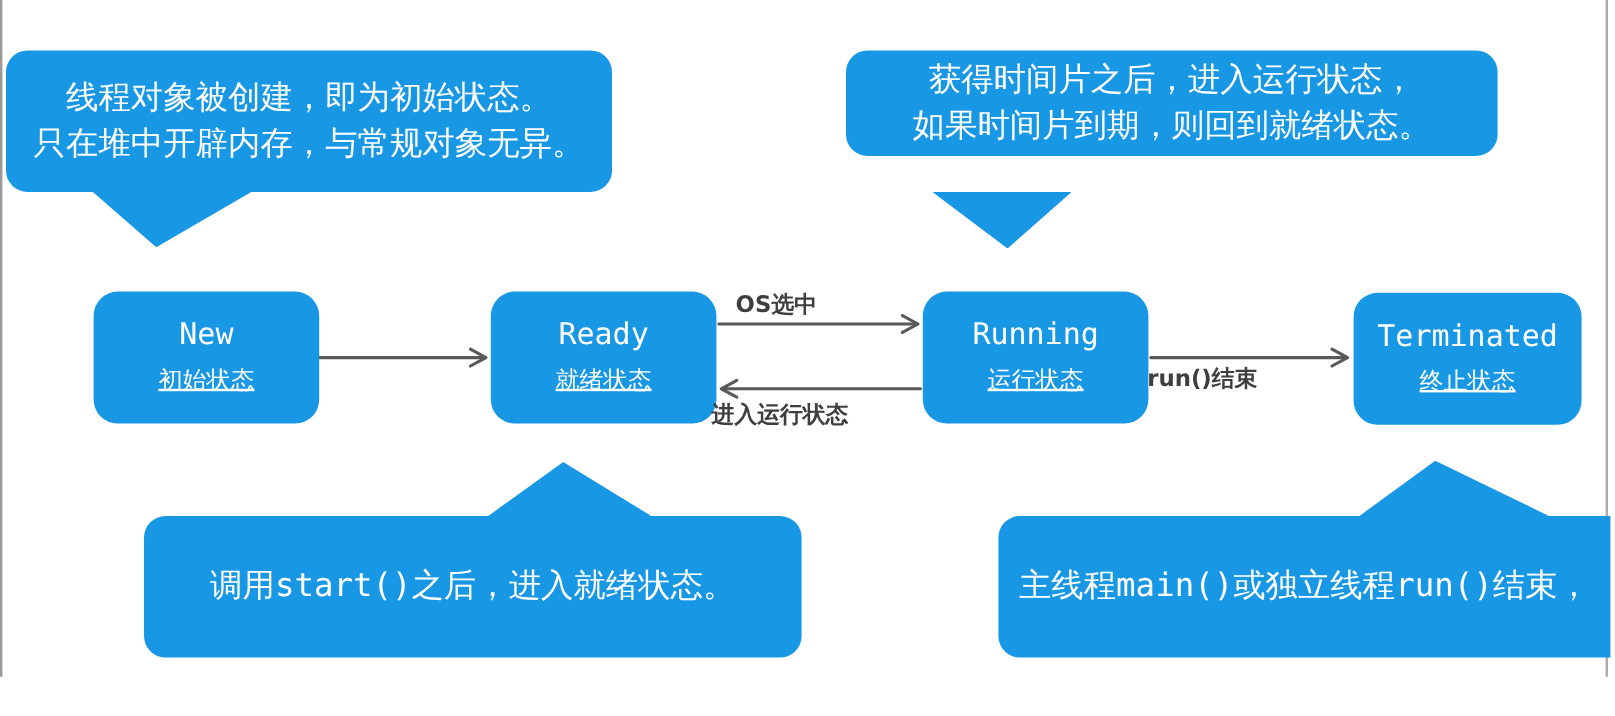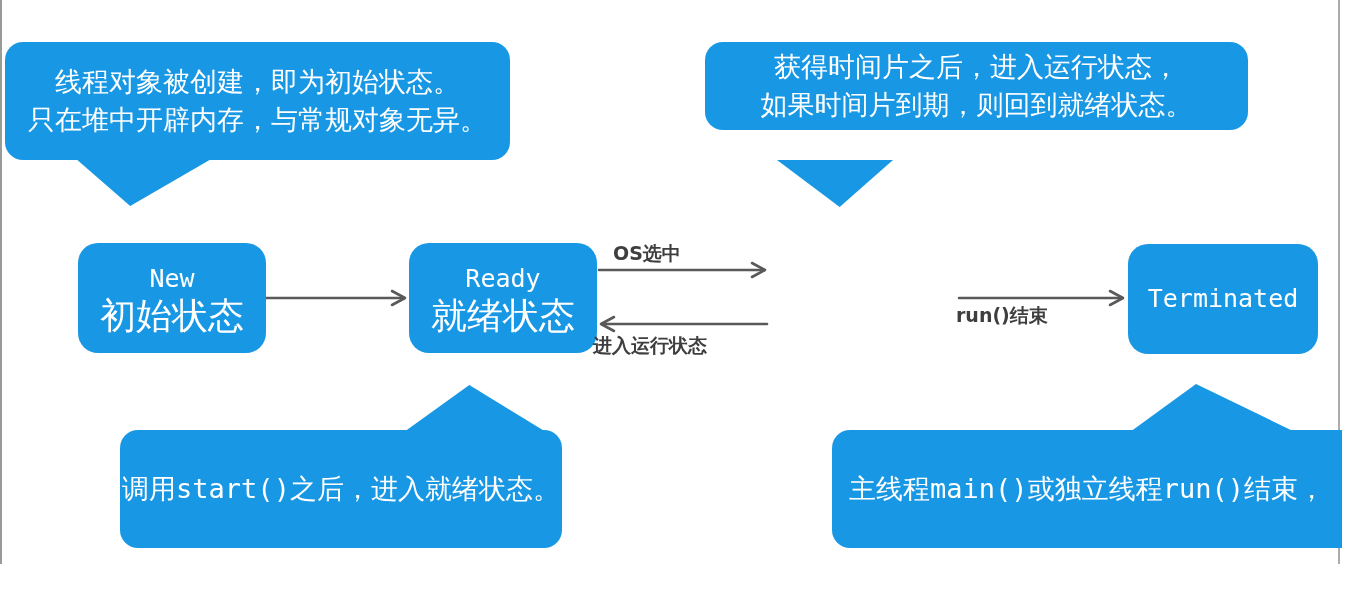--- a/index.html
+++ b/index.html
@@ -28,21 +28,21 @@
     color: #ffffff;
     display: flex; flex-direction: column;
     align-items: center; justify-content: center;
     text-align: center;
     font-size: 27px; line-height: 38px;
     font-family: "DejaVu Sans Mono", "DejaVu Sans", "Liberation Sans", sans-serif;
     white-space: nowrap;
   }
   .bubble-tl { left: 5px;   top: 42px;  width: 505px; height: 118px; }
   .bubble-tr { left: 705px; top: 42px;  width: 543px; height: 88px; }
-  .bubble-bl { left: 120px; top: 430px; width: 442px; height: 118px; }
+  .bubble-bl { left: 120px; top: 430px; width: 548px; height: 118px; }
   .bubble-br { left: 832px; top: 430px; width: 510px; height: 118px; border-radius: 18px 0 0 18px; }
 
   
   .tail { position: absolute; background: #1897e4; }
   .tail-tl { left: 75px;   top: 158px; width: 138px; height: 48px;
              clip-path: polygon(0 0, 100% 0, 40% 100%); }
   .tail-tr { left: 777px;  top: 160px; width: 116px; height: 47px;
              clip-path: polygon(0 0, 100% 0, 54% 100%); }
   .tail-bl { left: 404px;  top: 385px; width: 142px; height: 47px;
              clip-path: polygon(46% 0, 100% 100%, 0 100%); }
@@ -57,21 +57,21 @@
     color: #ffffff;
     display: flex; flex-direction: column;
     align-items: center; justify-content: center;
     text-align: center;
     height: 110px;
   }
   .state .en {
     font-family: "DejaVu Sans Mono", "Liberation Mono", monospace;
     font-size: 25px; line-height: 28px;
   }
-  .state .cn { font-size: 36px; line-height: 30px; margin-top: 8px; }
+  .state .cn { font-size: 20px; line-height: 30px; margin-top: 8px; text-decoration: underline; }
   .state-new        { left: 50px;   top: 243px; width: 188px; margin-left: 28px; }
   .state-ready      { left: 409px;  top: 243px; width: 188px; }
   .state-running    { left: 769px;  top: 243px; width: 188px; }
   .state-terminated { left: 1128px; top: 244px; width: 190px; }
 
   
   .arrows { position: absolute; left: 0; top: 0; width: 1346px; height: 597px; }
   .arrows path { stroke: #595959; stroke-width: 2.6; fill: none; stroke-linecap: round; stroke-linejoin: round; }
 
   
@@ -138,21 +138,26 @@
   </svg>
 
   <div class="state state-new">
     <span class="en">New</span>
     <span class="cn">初始状态</span>
   </div>
   <div class="state state-ready">
     <span class="en">Ready</span>
     <span class="cn">就绪状态</span>
   </div>
+  <div class="state state-running">
+    <span class="en">Running</span>
+    <span class="cn">运行状态</span>
+  </div>
   <div class="state state-terminated">
     <span class="en">Terminated</span>
+    <span class="cn">终止状态</span>
   </div>
 
   <div class="tlabel tlabel-os">OS选中</div>
   <div class="tlabel tlabel-slice">进入运行状态</div>
   <div class="tlabel tlabel-run">run()结束</div>
 
 </div>
 
 </body></html>

